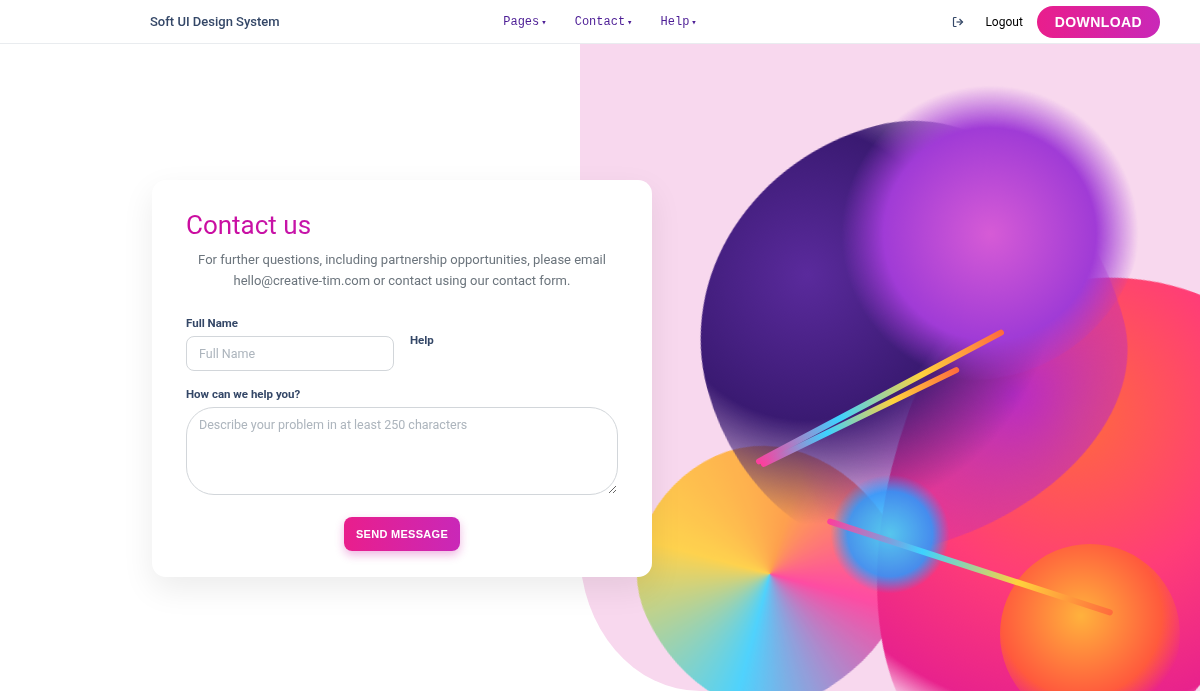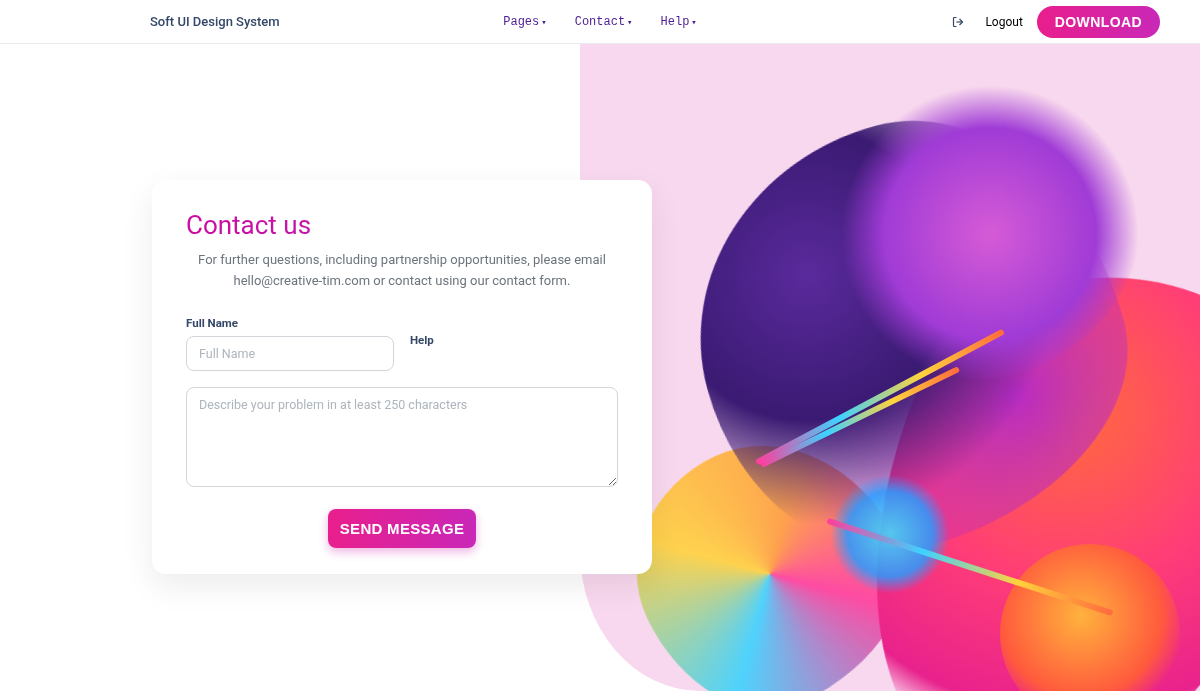--- a/index.html
+++ b/index.html
@@ -171,26 +171,26 @@
     width: 100%;
     border: 1px solid #d2d6da;
     border-radius: 8px;
     padding: 9px 12px;
     font-size: 12.5px;
     color: #495057;
     font-family: inherit;
     background:#fff;
   }
   .field input::placeholder, .field textarea::placeholder { color: #adb5bd; }
-  .field textarea { resize: vertical; height: 100px; }
+  .field textarea { resize: vertical; height: 88px; border-radius: 28px; }
   .submit-wrap { text-align: center; margin-top: 18px;}
   .submit-btn {
     background: linear-gradient(90deg, #e91e8c 0%, #c928b8 100%);
     color: #fff;
-    font-size: 15px;
+    font-size: 11px;
     font-weight: 700;
     letter-spacing: .3px;
     padding: 11px 12px;
     border-radius: 8px;
     border: none;
     cursor: pointer;
     box-shadow: 0 4px 10px rgba(203,12,159,.3);
   }
   .icon-exit { width:12px; height:12px; }
 </style>
@@ -248,20 +248,21 @@
       <label>Full Name</label>
       <input type="text" placeholder="Full Name" style="">
     </div>
     <div class="field">
       <label>Help</label>
     </div>
   </div>
 
   <div class="row">
     <div class="field full">
+      <label>How can we help you?</label>
       <textarea placeholder="Describe your problem in at least 250 characters" style=""></textarea>
     </div>
   </div>
 
   <div class="submit-wrap">
     <button class="submit-btn">SEND MESSAGE</button>
   </div>
 </div>
 
 </body></html>

